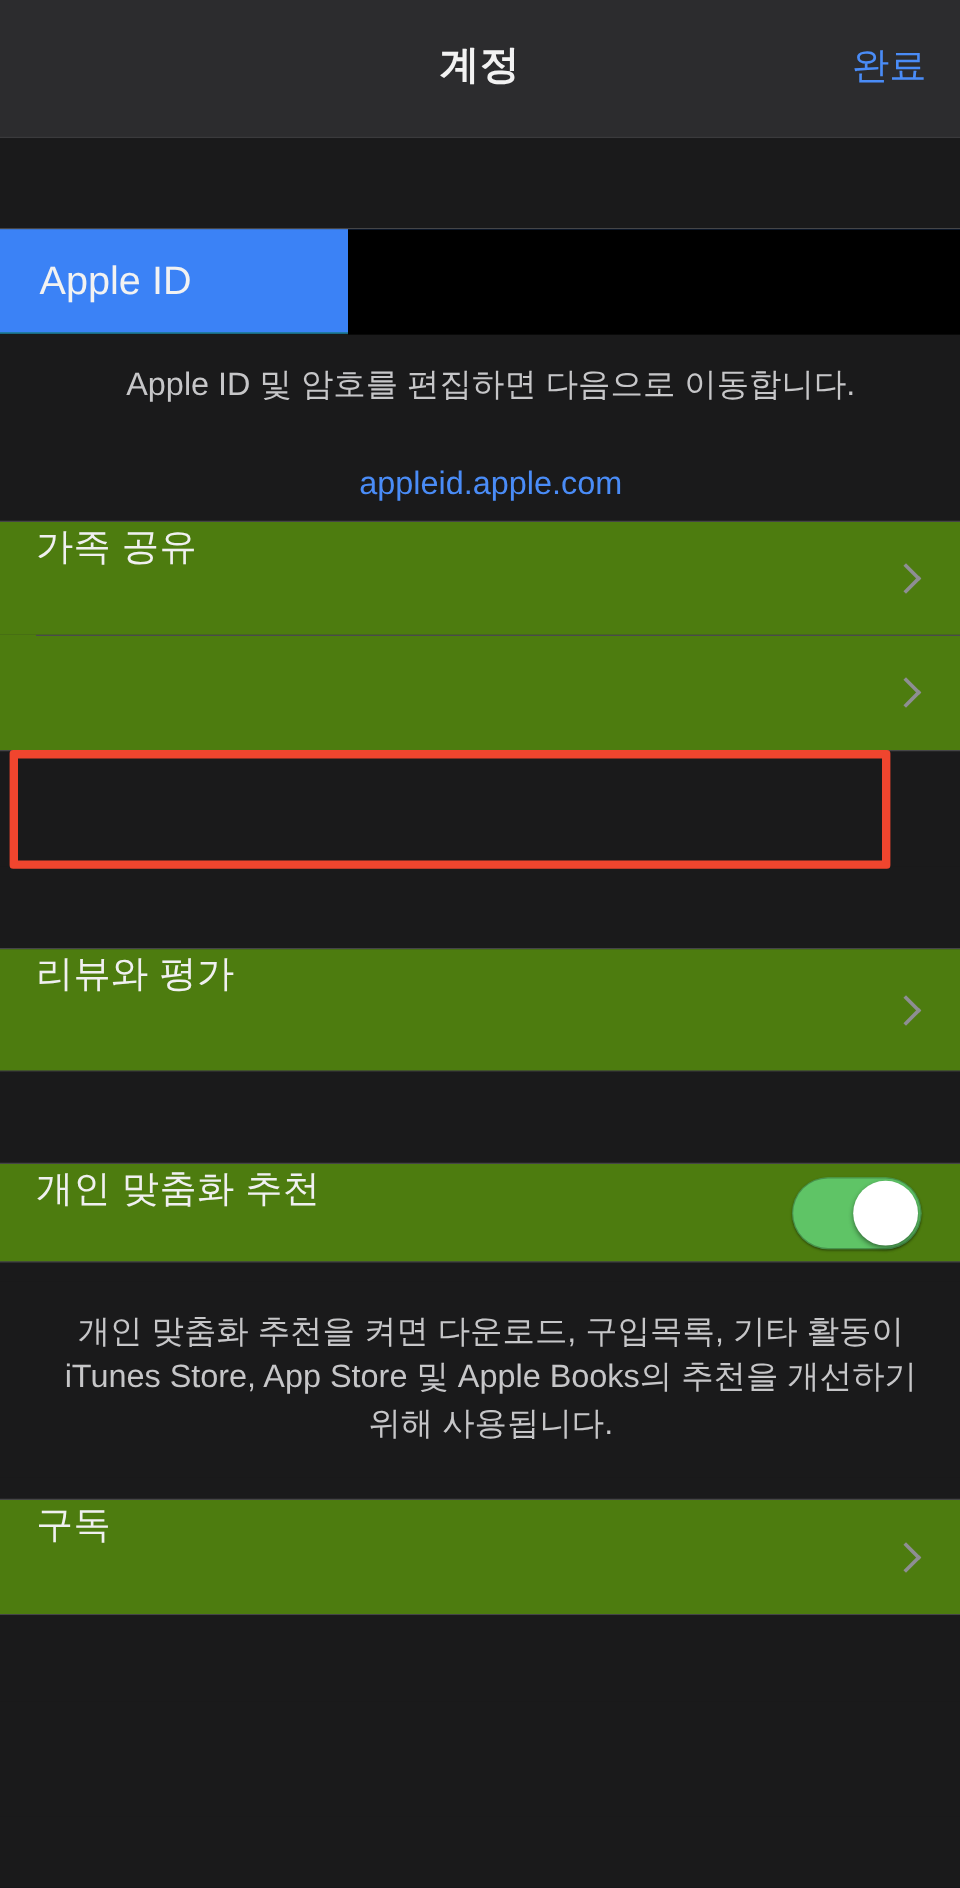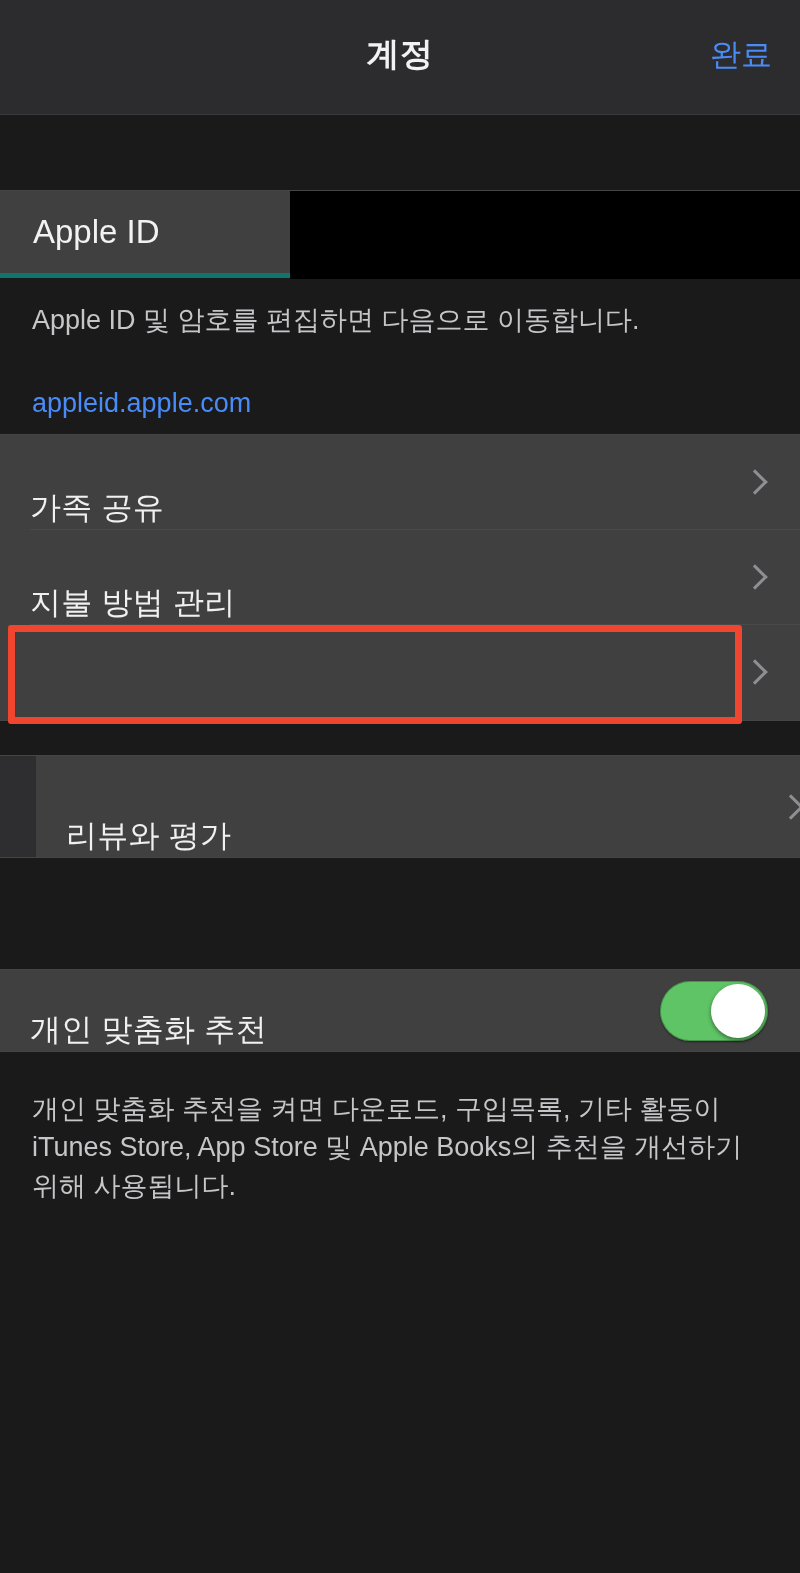--- a/index.html
+++ b/index.html
@@ -33,23 +33,23 @@
 
   
   .gap { background:#1a1a1b; width:800px; }
   .group {
     width:800px; background:#2e2e30;
     border-top:1px solid #454547;
     border-bottom:1px solid #454547;
   }
   .row {
     position:relative; width:800px;
-    display:flex; align-items:flex-end;
+    display:flex; align-items:flex-start;
     padding-left:30px; padding-right:30px;
-    background:#404040;
+    background:#4d7c0f;
     cursor:pointer;
   }
   .row + .row::before {
     content:""; position:absolute; left:30px; right:0; top:0;
     height:1px; background:#4a4a4c;
   }
   .row-label {
     color:#f0f0f0; font-size:31px; font-weight:500; letter-spacing:.3px;
     white-space:nowrap;
   }
@@ -57,36 +57,36 @@
     position:absolute; right:36px; top:50%;
     width:18px; height:18px;
     border-right:3px solid #8e8e93;
     border-top:3px solid #8e8e93;
     transform:translateY(-50%) rotate(45deg);
   }
 
   
   .appleid-row {
     position:relative; width:800px; height:88px;
-    background:#404040;
+    background:#3b82f6;
     border-top:1px solid #454547;
-    border-bottom:5px solid #0f766e;
+    border-bottom:1px solid #0f766e;
     display:flex; align-items:center; padding-left:33px;
   }
   .appleid-label { color:#f2f2f2; font-size:33px; font-weight:500; }
   .redaction {
     position:absolute; left:290px; top:0; width:510px; height:88px;
     background:#000000;
   }
 
   
   .note {
     width:800px; background:#1a1a1b;
-    padding:22px 30px 26px 32px;
-    color:#c6c6c8; font-size:27px; line-height:1.42;
+    padding:22px 30px 26px 48px;
+    color:#c6c6c8; font-size:27px; line-height:1.42;text-align:center;
   }
   .note-link { color:#4a8cf7;margin-top:45px; }
 
   
   .toggle {
     position:absolute; right:32px; top:50%;
     transform:translateY(-50%);
     width:108px; height:60px; border-radius:30px;
     background:#5fc466;
     box-shadow:inset 0 0 0 1px rgba(0,0,0,.25), 0 1px 2px rgba(0,0,0,.45);
@@ -127,52 +127,54 @@
   <div class="note" style="position:absolute;left:0;top:279px;">
     <div>Apple ID 및 암호를 편집하면 다음으로 이동합니다.</div>
     <div class="note-link">appleid.apple.com</div>
   </div>
 
   <div class="group" style="position:absolute;left:0;top:434px;">
     <div class="row" style="height:94px;">
       <span class="row-label">가족 공유</span>
       <span class="chevron"></span>
     </div>
-    <div class="row" style="height:95px;">
-      <span class="row-label">지불 방법 관리</span>
-      <span class="chevron"></span>
-    </div>
     <div class="row" style="height:96px;">
       <span class="chevron"></span>
     </div>
   </div>
 
   <div class="annotation" style="left:8px;top:625px;width:734px;height:99px;"></div>
 
   <div class="gap" style="position:absolute;left:0;top:722px;height:68px;"></div>
 
-  <div class="group" style="position:absolute;left:0;top:755px;padding-left:36px;">
+  <div class="group" style="position:absolute;left:0;top:790px;">
     <div class="row" style="height:101px;">
       <span class="row-label">리뷰와 평가</span>
       <span class="chevron"></span>
     </div>
   </div>
 
   <div class="gap" style="position:absolute;left:0;top:893px;height:76px;"></div>
 
   <div class="group" style="position:absolute;left:0;top:969px;">
     <div class="row" style="height:81px;">
       <span class="row-label">개인 맞춤화 추천</span>
       <span class="toggle">
         <span class="toggle-knob"></span>
       </span>
     </div>
   </div>
 
   <div class="note" style="position:absolute;left:0;top:1068px;">개인 맞춤화 추천을 켜면 다운로드, 구입목록, 기타 활동이 iTunes Store, App Store 및 Apple Books의 추천을 개선하기 위해 사용됩니다.</div>
 
+  <div class="group" style="position:absolute;left:0;top:1249px;">
+    <div class="row" style="height:95px;">
+      <span class="row-label">구독</span>
+      <span class="chevron"></span>
+    </div>
+  </div>
 
   <div class="gap" style="position:absolute;left:0;top:1346px;height:72px;"></div>
 
 
   <div class="gap" style="position:absolute;left:0;top:1514px;height:59px;"></div>
 
 </div>
 
 </body></html>

